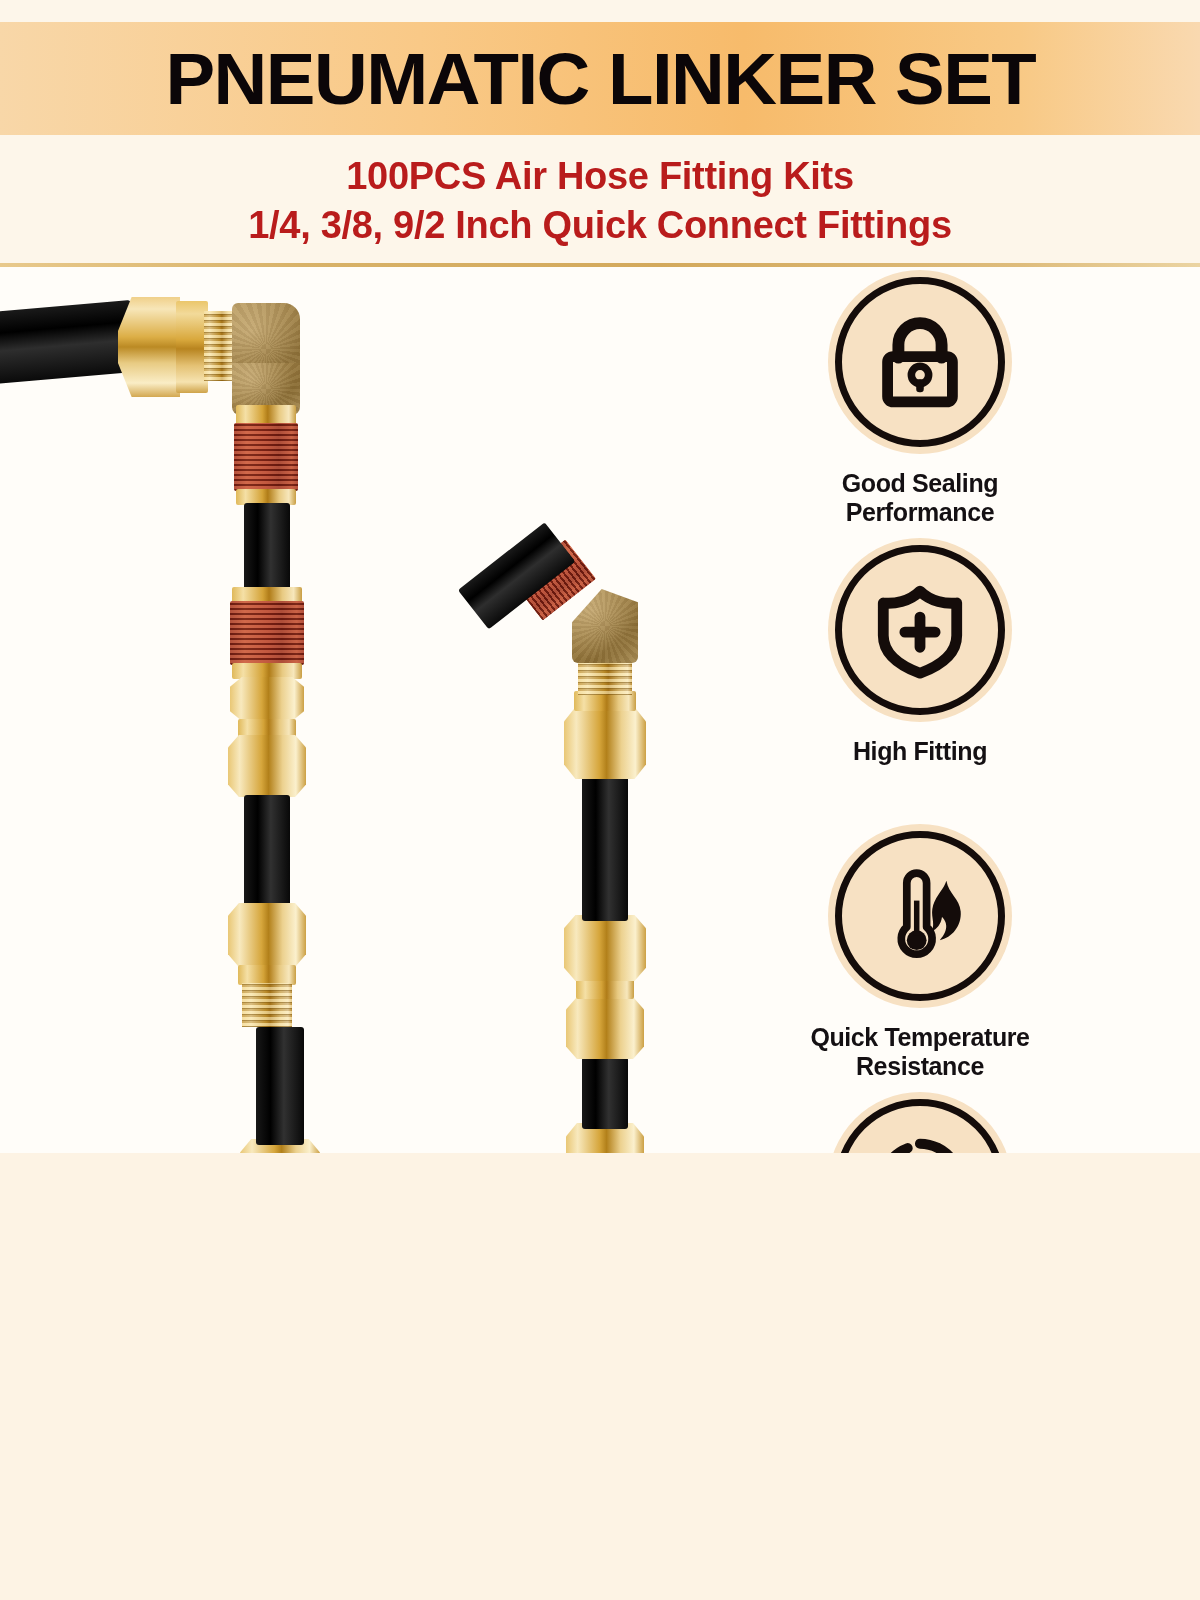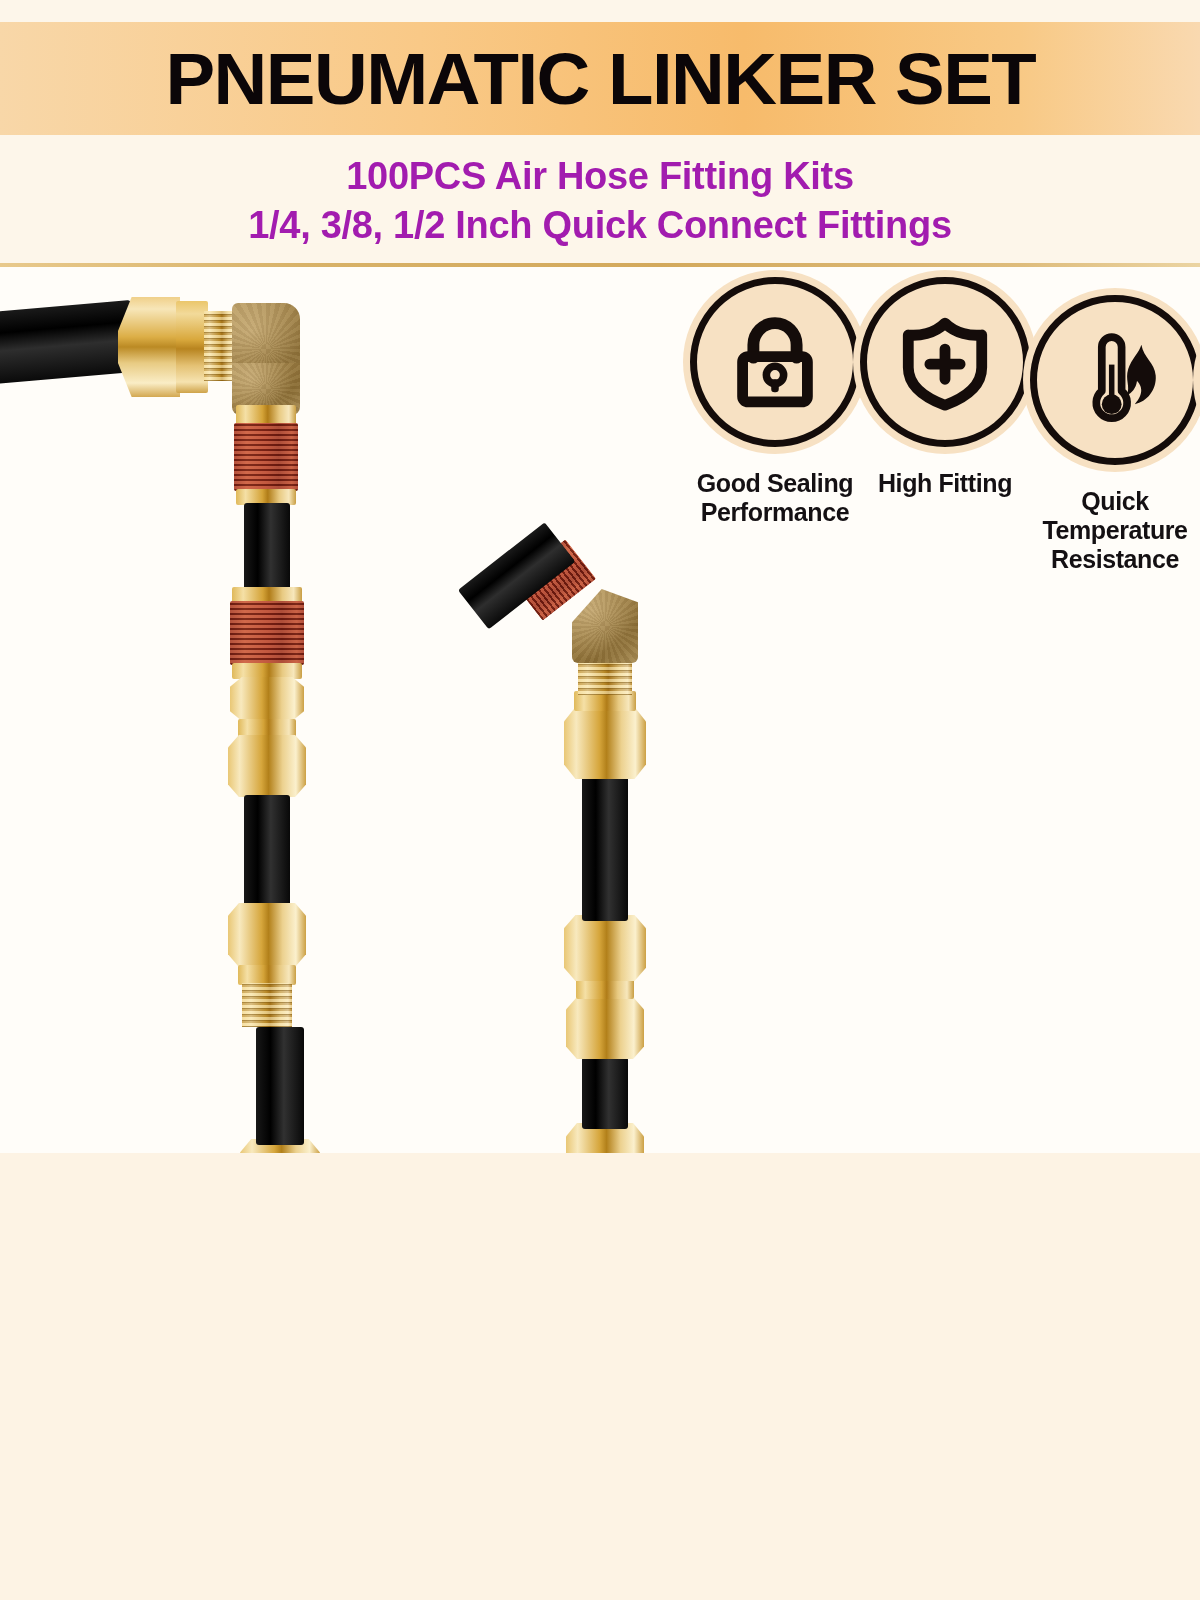--- a/index.html
+++ b/index.html
@@ -22,21 +22,21 @@
     font-size: 73px; font-weight: 700; color: #0B0608;
     letter-spacing: -1.5px; line-height: 1;
     transform: scaleX(1.02);
     white-space: nowrap;
   }
   .subtitle-wrap {
     position: absolute; left: 0; top: 142px; width: 1200px; height: 118px;
     display: flex; flex-direction: column; align-items: center; justify-content: center; gap: 4px;
   }
   .sub-line {
-    font-size: 38px; font-weight: 700; color: #a21caf;
+    font-size: 38px; font-weight: 700; color: #b91c1c;
     letter-spacing: -0.3px; white-space: nowrap; line-height: 1.18;
   }
   .gold-rule { position: absolute; left: 0; top: 263px; width: 1200px; height: 4px;
     background: linear-gradient(90deg,#E8C98C 0%, #D8B268 25%, #D3A95C 55%, #DEBC7C 85%, #EBD4A2 100%); }
 
   
   .middle { position: absolute; left: 0; top: 267px; width: 1200px; height: 886px; background: #FFFDF9; }
 
   
   .photo { position: absolute; left: 0; top: 0; width: 700px; height: 886px; }
@@ -85,21 +85,21 @@
   .cast {
     position: absolute;
     background:
       radial-gradient(circle at 30% 30%, rgba(255,255,255,.18), rgba(0,0,0,.12) 70%),
       repeating-conic-gradient(from 0deg at 50% 50%, rgba(110,80,30,.12) 0deg 6deg, rgba(230,205,150,.1) 6deg 12deg),
       linear-gradient(140deg,#C9A868 0%,#B2904F 40%,#9C7B3C 70%,#C2A365 100%);
   }
 
   
   .features { position: absolute; left: 690px; top: 10px; width: 500px; height: 880px; }
-  .feat-grid { display: grid; grid-template-columns: 1fr 1fr 1fr 1fr; grid-template-rows: repeat(3, 1fr); width: 460px; }
+  .feat-grid { display: grid; grid-template-columns: 1fr; grid-template-rows: repeat(3, 1fr); width: 460px; }
   .feat { display: flex; flex-direction: column; align-items: center; }
   .circle {
     width: 170px; height: 170px; border-radius: 50%;
     background: #F7E1C3; border: 7px solid #140C0A;
     display: flex; align-items: center; justify-content: center;
     box-shadow: 0 0 0 7px #F7E1C3;
     position: relative;
   }
   .feat-label {
     margin-top: 22px; text-align: center;
@@ -116,21 +116,21 @@
 <body>
 
 <div class="page">
 
   <div class="header-block">
     <div class="title-band">
       <div class="title-text">PNEUMATIC LINKER SET</div>
     </div>
     <div class="subtitle-wrap">
       <div class="sub-line">100PCS Air Hose Fitting Kits</div>
-      <div class="sub-line">1/4, 3/8, 1/2 Inch Quick Connect Fittings</div>
+      <div class="sub-line">1/4, 3/8, 9/2 Inch Quick Connect Fittings</div>
     </div>
     <div class="gold-rule"></div>
   </div>
 
   <div class="middle">
 
     <div class="photo">
 
       <div class="hose" style="left:-6px; top:45px; width:140px; height:72px; transform:rotate(-5deg); transform-origin:left center;"></div>
 

